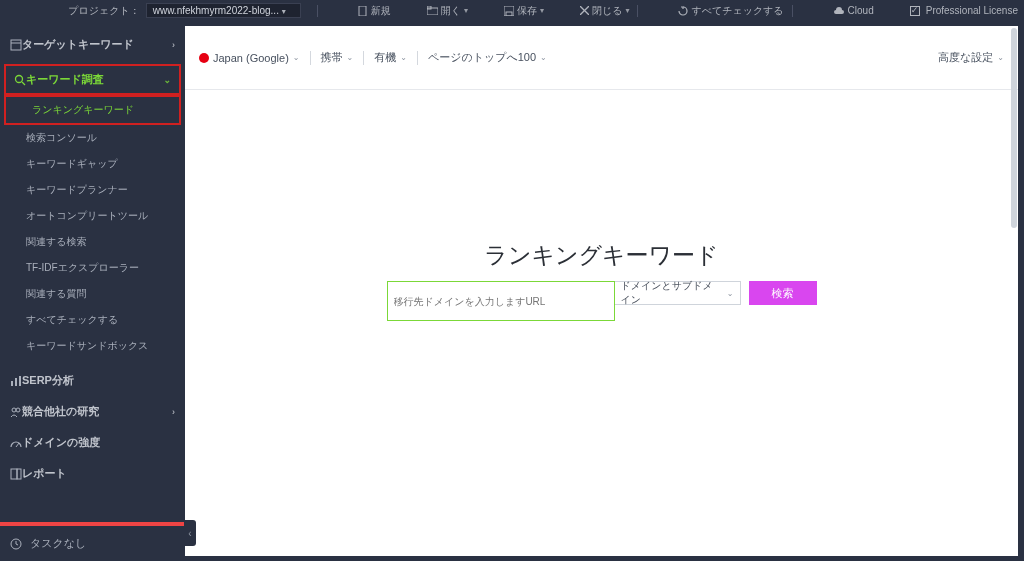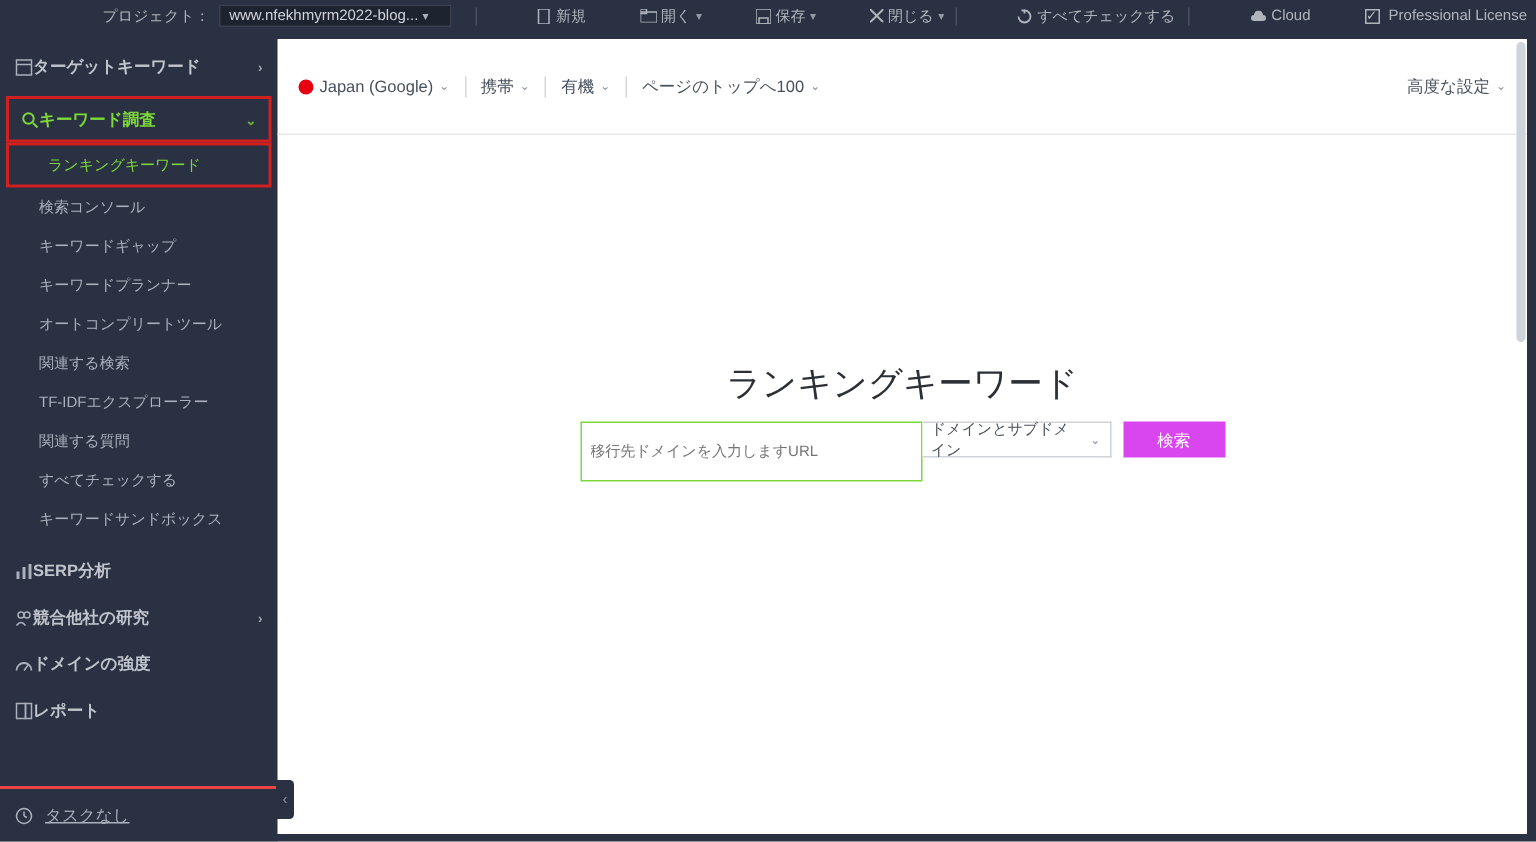--- a/index.html
+++ b/index.html
@@ -74,21 +74,21 @@
     font-size: 10px;
     color: #aab0bc;
     cursor:pointer;
   }
   .sub-item.active { color: #7bd838; }
   .sub-hl {
     border: 2px solid #d02020;
     margin: 0 4px 0 4px;
   }
   .spacer-flex { flex: 1; }
-  .bottom-item { padding: 10px 10px; display:flex; align-items:center; gap:8px; font-size:11px; color:#aab0bc; border-top:2px solid #ef4444;text-decoration:underline; }
+  .bottom-item { padding: 10px 10px; display:flex; align-items:center; gap:8px; font-size:11px; color:#aab0bc; border-top:4px solid #ef4444; }
 
   .main {
     flex:1;
     background: #fff;
     margin: 5px 6px 5px 0;
     position: relative;
     display:flex;
     flex-direction:column;
   }
   .filter-bar {

